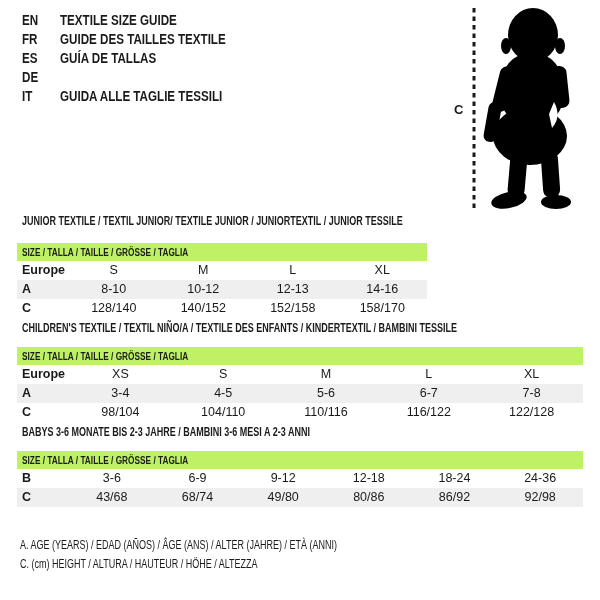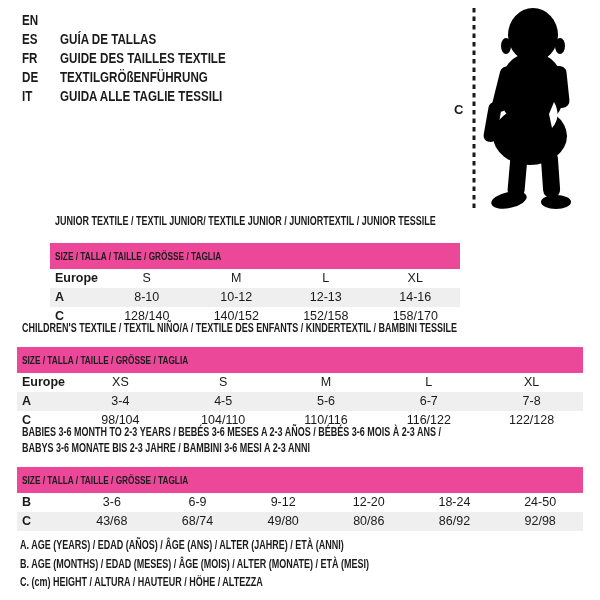--- a/index.html
+++ b/index.html
@@ -15,62 +15,62 @@
   .langs{position:absolute;left:22px;top:10px;text-decoration:underline;}
   .lang-row{display:flex;height:19px;align-items:center;}
   .lang-code{width:38px;font-weight:700;font-size:14px;}
   .lang-label{font-weight:700;font-size:14px;}
 
   
   .figure{position:absolute;left:452px;top:2px;width:130px;height:212px;}
 
   
   .section{position:absolute;left:17px;}
-  .sec-junior{top:213px;width:410px;margin-left:33px;}
+  .sec-junior{top:213px;width:410px;}
   .sec-children{top:320px;width:566px;}
   .sec-babies{top:424px;width:566px;}
   .sec-title{margin-left:5px;font-weight:700;font-size:12.5px;line-height:16px;white-space:nowrap;}
 
   table.size-table{border-collapse:collapse;table-layout:fixed;width:100%;}
   .sec-junior  table.size-table{margin-top:14px;}
   .sec-children table.size-table{margin-top:11px;}
   .sec-babies  table.size-table{margin-top:11px;}
   col.c-label{width:52px;}
   td{font-size:12.5px;font-weight:400;text-align:center;height:19px;padding:0;line-height:19px;}
   td.label{text-align:left;padding-left:5px;font-weight:bold;}
   tr.band td{
-    background:#ec4899;height:26px;line-height:14px;text-align:left;
+    background:#bef264;height:18px;line-height:14px;text-align:left;
     padding-left:5px;font-weight:700;font-size:11.5px;color:#1c1c1c;
   }
   tr.alt td{background:#efefef;}
 
   
   .notes{position:absolute;left:20px;top:536px;}
-  .note-line{font-weight:700;font-size:12.5px;line-height:18.5px;white-space:nowrap;}
+  .note-line{font-weight:400;font-size:12.5px;line-height:18.5px;white-space:nowrap;}
 </style>
 </head>
 <body>
 
 <div class="page">
 
   <div class="langs">
     <div class="lang-row">
       <span class="lang-code"><span class="cx-lang">EN</span></span>
+      <span class="lang-label"><span class="cx-lang">TEXTILE SIZE GUIDE</span></span>
+    </div>
+    <div class="lang-row">
+      <span class="lang-code"><span class="cx-lang">FR</span></span>
+      <span class="lang-label"><span class="cx-lang">GUIDE DES TAILLES TEXTILE</span></span>
     </div>
     <div class="lang-row">
       <span class="lang-code"><span class="cx-lang">ES</span></span>
       <span class="lang-label"><span class="cx-lang">GUÍA DE TALLAS</span></span>
     </div>
     <div class="lang-row">
-      <span class="lang-code"><span class="cx-lang">FR</span></span>
-      <span class="lang-label"><span class="cx-lang">GUIDE DES TAILLES TEXTILE</span></span>
-    </div>
-    <div class="lang-row">
       <span class="lang-code"><span class="cx-lang">DE</span></span>
-      <span class="lang-label"><span class="cx-lang">TEXTILGRÖßENFÜHRUNG</span></span>
     </div>
     <div class="lang-row">
       <span class="lang-code"><span class="cx-lang">IT</span></span>
       <span class="lang-label"><span class="cx-lang">GUIDA ALLE TAGLIE TESSILI</span></span>
     </div>
   </div>
 
   <svg class="figure" viewBox="0 0 130 212" aria-hidden="true">
     <line x1="22" y1="6" x2="22" y2="206" stroke="#1a1a1a" stroke-width="3" stroke-dasharray="4.5 4"></line>
     <text x="2" y="112" font-size="13" font-weight="bold" fill="#1a1a1a">C</text>
@@ -181,23 +181,20 @@
         <td>110/116</td>
         <td>116/122</td>
         <td>122/128</td>
       </tr>
     </tbody>
       </table>
   </section>
 
   <section class="section sec-babies">
     <div class="sec-title">
-      <span class="cx">BABIES 3-6 MONTH TO 2-3 YEARS / BEBÉS 3-6 MESES A 2-3 AÑOS / BÉBÉS 3-6 MOIS À 2-3 ANS /</span>
-    </div>
-    <div class="sec-title">
       <span class="cx">BABYS 3-6 MONATE BIS 2-3 JAHRE / BAMBINI 3-6 MESI A 2-3 ANNI</span>
     </div>
     <table class="size-table">
       <colgroup>
           <col class="c-label">
           <col>
           <col>
           <col>
           <col>
           <col>
@@ -205,36 +202,35 @@
         </colgroup>
       <tbody>
           <tr class="band">
         <td colspan="7"><span class="cx">SIZE / TALLA / TAILLE / GRÖSSE / TAGLIA</span></td>
       </tr>
       <tr>
         <td class="label">B</td>
         <td>3-6</td>
         <td>6-9</td>
         <td>9-12</td>
-        <td>12-20</td>
+        <td>12-18</td>
         <td>18-24</td>
-        <td>24-50</td>
+        <td>24-36</td>
       </tr>
       <tr class="alt">
         <td class="label">C</td>
         <td>43/68</td>
         <td>68/74</td>
         <td>49/80</td>
         <td>80/86</td>
         <td>86/92</td>
         <td>92/98</td>
       </tr>
     </tbody>
       </table>
   </section>
 
   <div class="notes">
     <div class="note-line"><span class="cx">A. AGE (YEARS) / EDAD (AÑOS) / ÂGE (ANS) / ALTER (JAHRE) / ETÀ (ANNI)</span></div>
-    <div class="note-line"><span class="cx">B. AGE (MONTHS) / EDAD (MESES) / ÂGE (MOIS) / ALTER (MONATE) / ETÀ (MESI)</span></div>
     <div class="note-line"><span class="cx">C. (cm) HEIGHT / ALTURA / HAUTEUR / HÖHE / ALTEZZA</span></div>
   </div>
 
 </div>
 
 </body></html>

